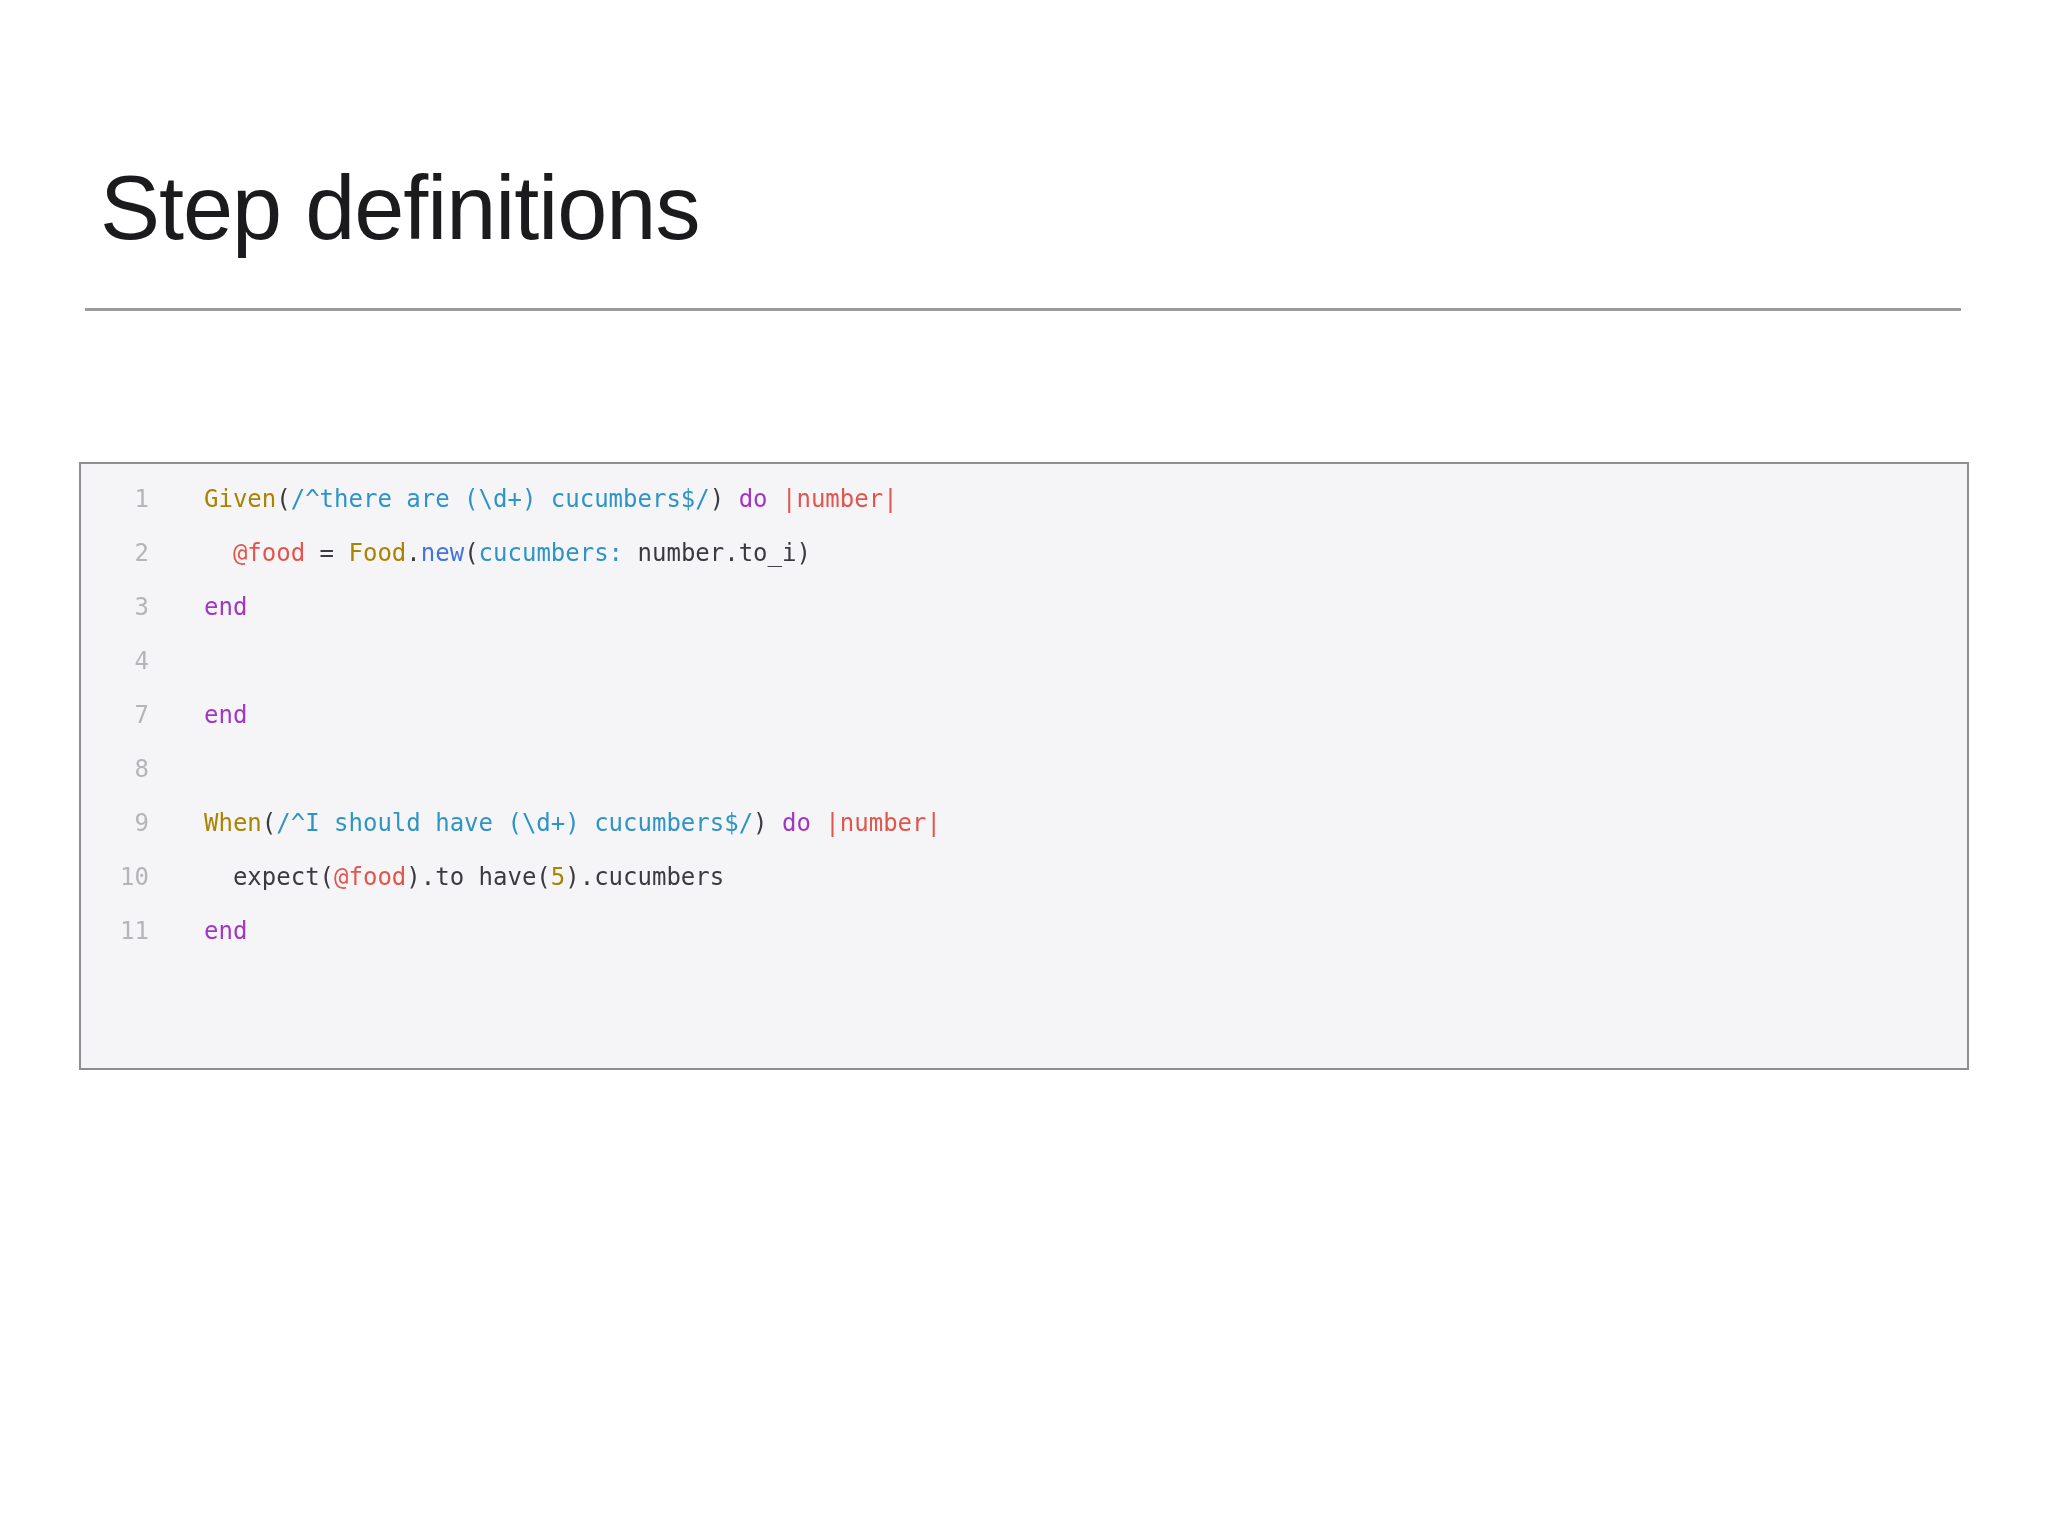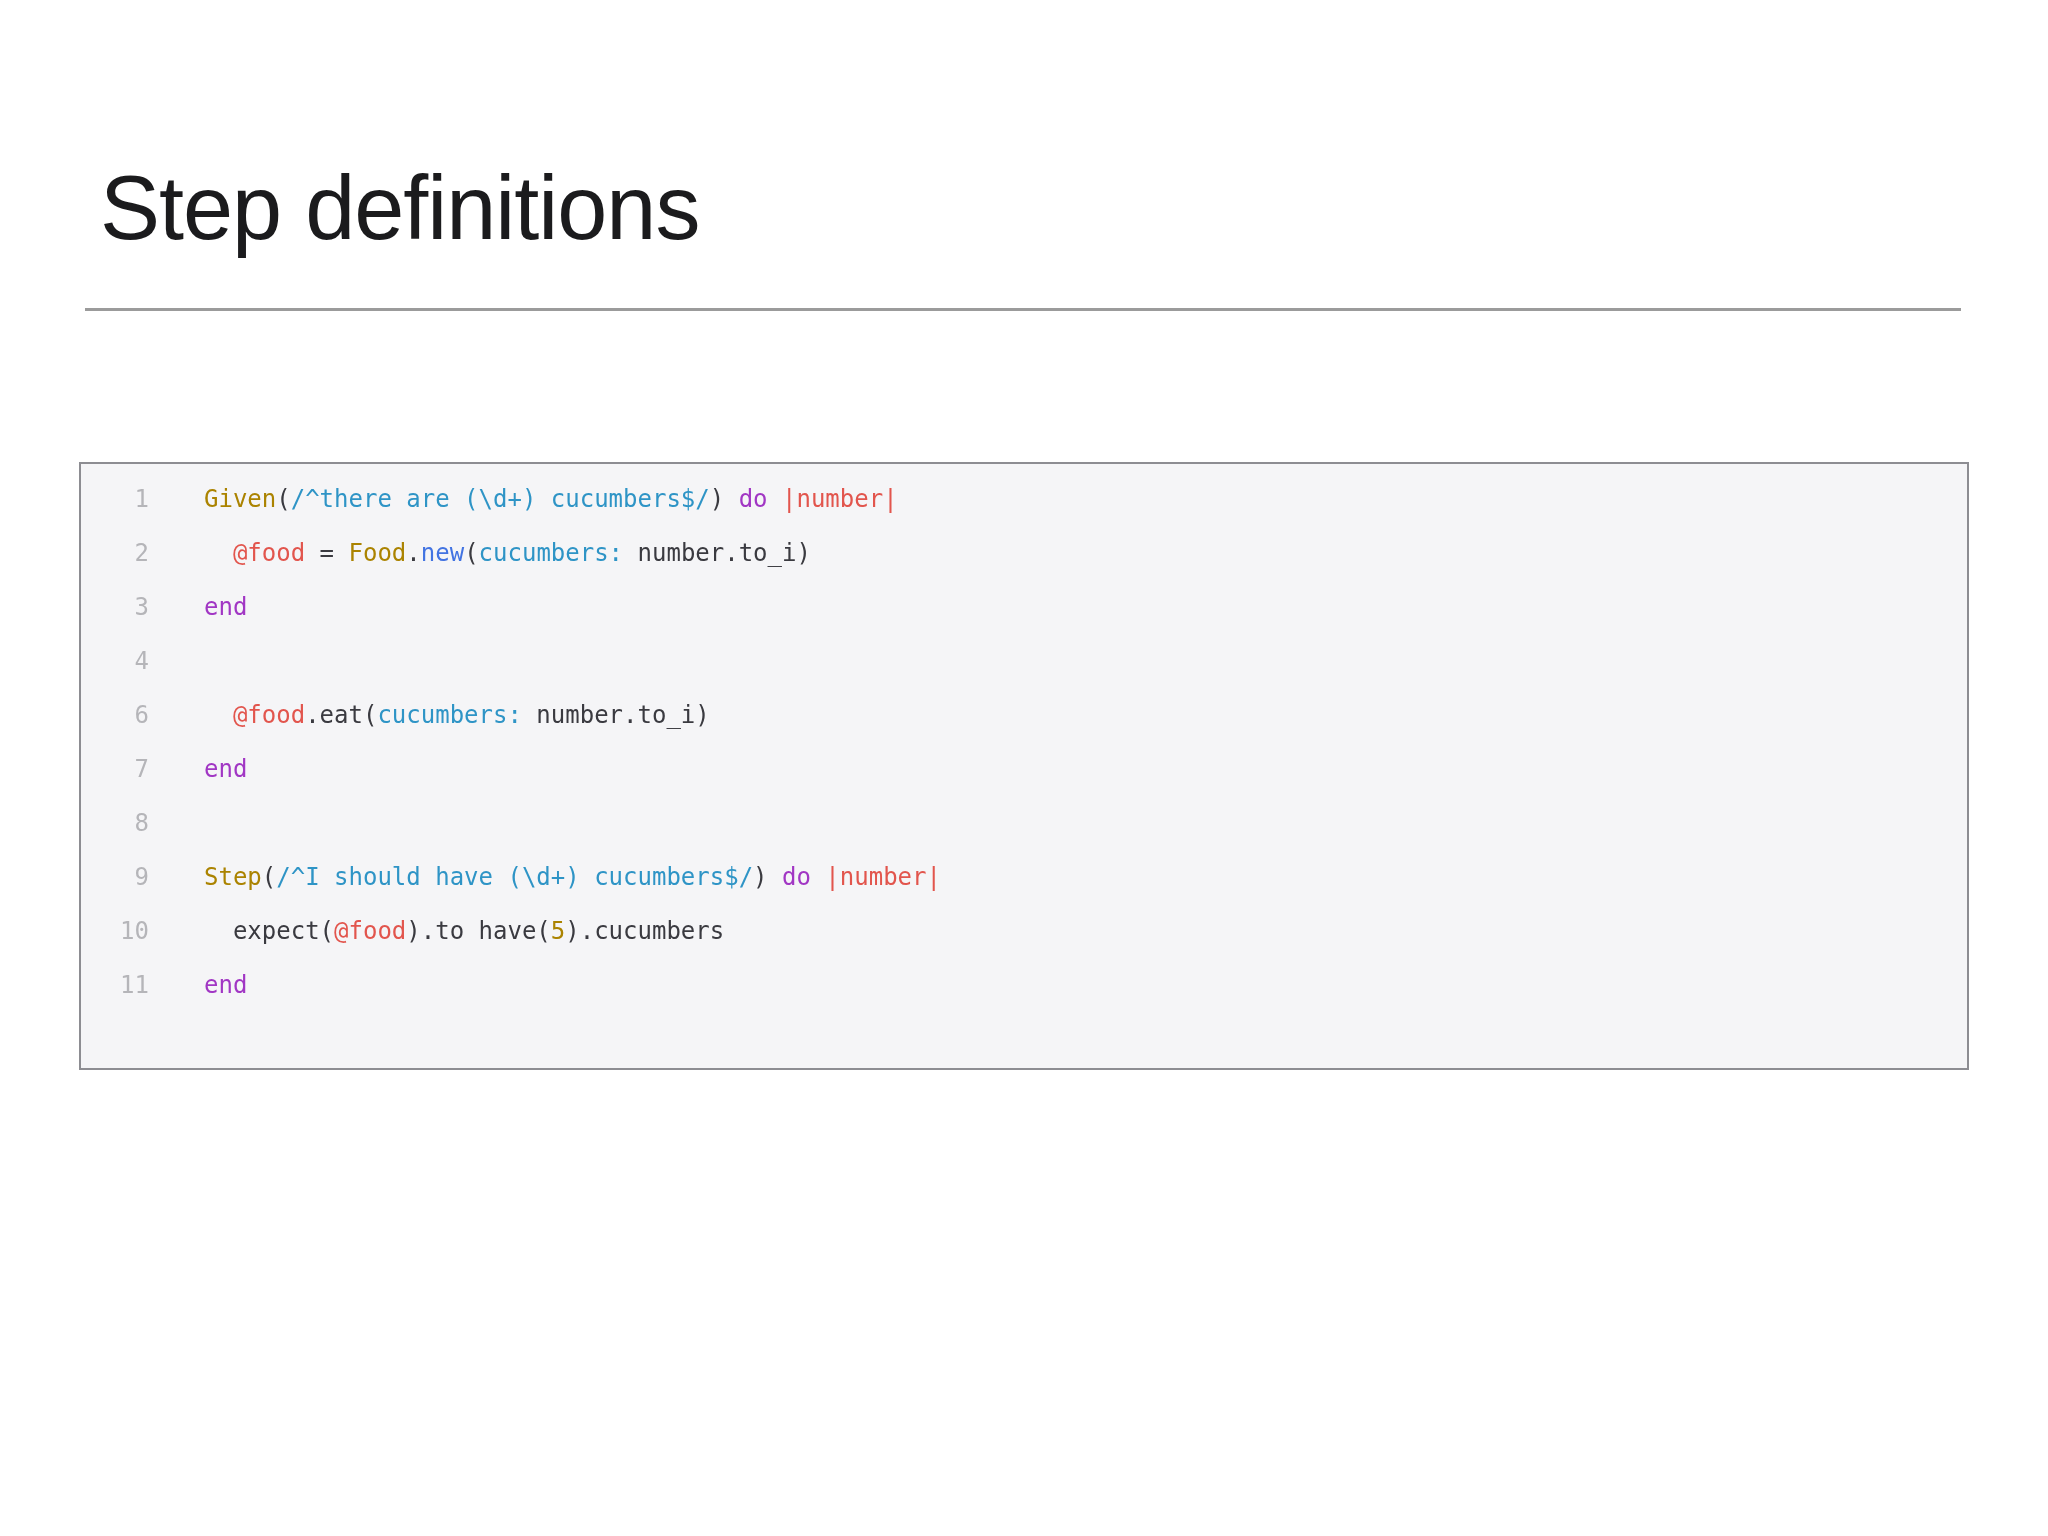--- a/index.html
+++ b/index.html
@@ -73,20 +73,19 @@
 <body>
 
 <div class="slide">
   <div class="title">Step definitions</div>
   <div class="divider"></div>
   <div class="codebox">
       <div class="row"><span class="ln">1</span><span class="code"><span class="tok-gold">Given</span><span class="tok-plain">(</span><span class="tok-cyan">/^there are (\d+) cucumbers$/</span><span class="tok-plain">) </span><span class="tok-purple">do</span><span class="tok-plain"> </span><span class="tok-red">|number|</span></span></div>
       <div class="row"><span class="ln">2</span><span class="code"><span class="tok-plain">  </span><span class="tok-red">@food</span><span class="tok-plain"> = </span><span class="tok-gold">Food</span><span class="tok-plain">.</span><span class="tok-blue">new</span><span class="tok-plain">(</span><span class="tok-cyan">cucumbers:</span><span class="tok-plain"> number.to_i)</span></span></div>
       <div class="row"><span class="ln">3</span><span class="code"><span class="tok-purple">end</span></span></div>
       <div class="row"><span class="ln">4</span><span class="code"></span></div>
-      <div class="row"><span class="ln">6</span><span class="code"><span class="tok-plain">  </span><span class="tok-red">@food</span><span class="tok-plain">.eat(</span><span class="tok-cyan">cucumbers:</span><span class="tok-plain"> number.to_i)</span></span></div>
       <div class="row"><span class="ln">7</span><span class="code"><span class="tok-purple">end</span></span></div>
       <div class="row"><span class="ln">8</span><span class="code"></span></div>
-      <div class="row"><span class="ln">9</span><span class="code"><span class="tok-gold">Step</span><span class="tok-plain">(</span><span class="tok-cyan">/^I should have (\d+) cucumbers$/</span><span class="tok-plain">) </span><span class="tok-purple">do</span><span class="tok-plain"> </span><span class="tok-red">|number|</span></span></div>
+      <div class="row"><span class="ln">9</span><span class="code"><span class="tok-gold">When</span><span class="tok-plain">(</span><span class="tok-cyan">/^I should have (\d+) cucumbers$/</span><span class="tok-plain">) </span><span class="tok-purple">do</span><span class="tok-plain"> </span><span class="tok-red">|number|</span></span></div>
       <div class="row"><span class="ln">10</span><span class="code"><span class="tok-plain">  expect(</span><span class="tok-red">@food</span><span class="tok-plain">).to have(</span><span class="tok-gold">5</span><span class="tok-plain">).cucumbers</span></span></div>
       <div class="row"><span class="ln">11</span><span class="code"><span class="tok-purple">end</span></span></div>
     </div>
 </div>
 
 </body></html>

